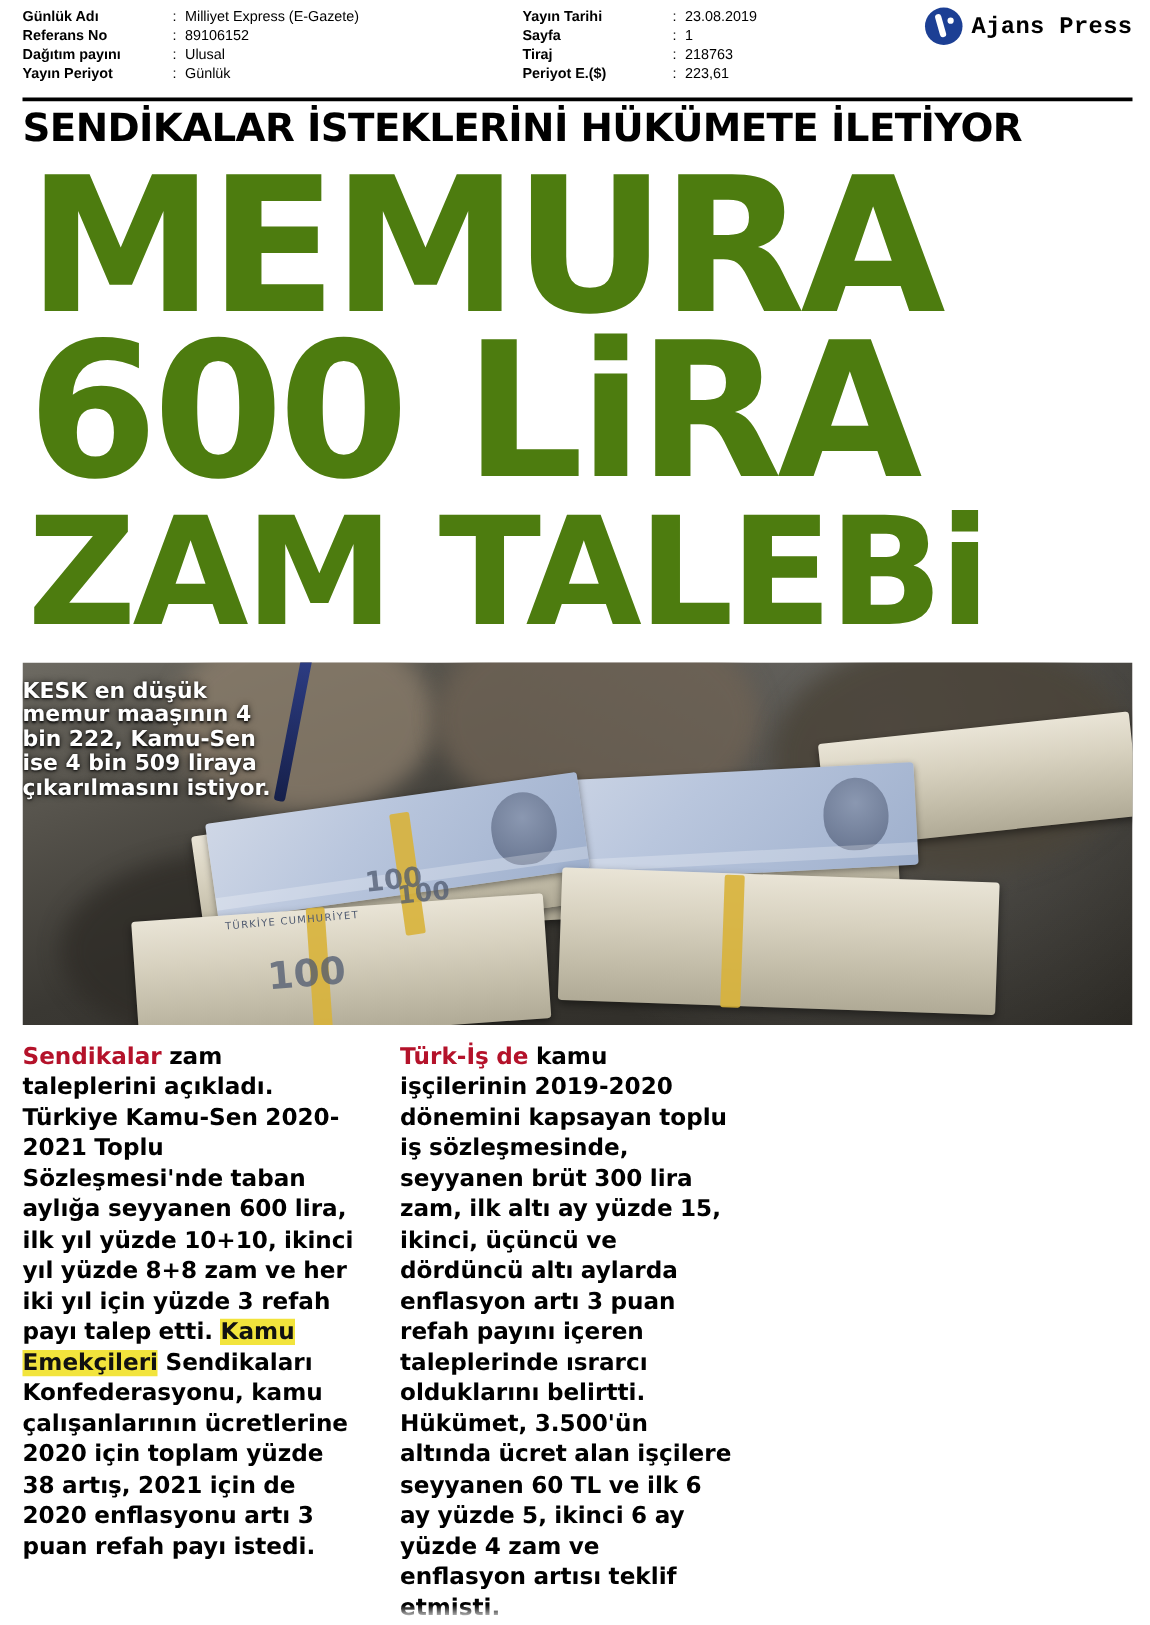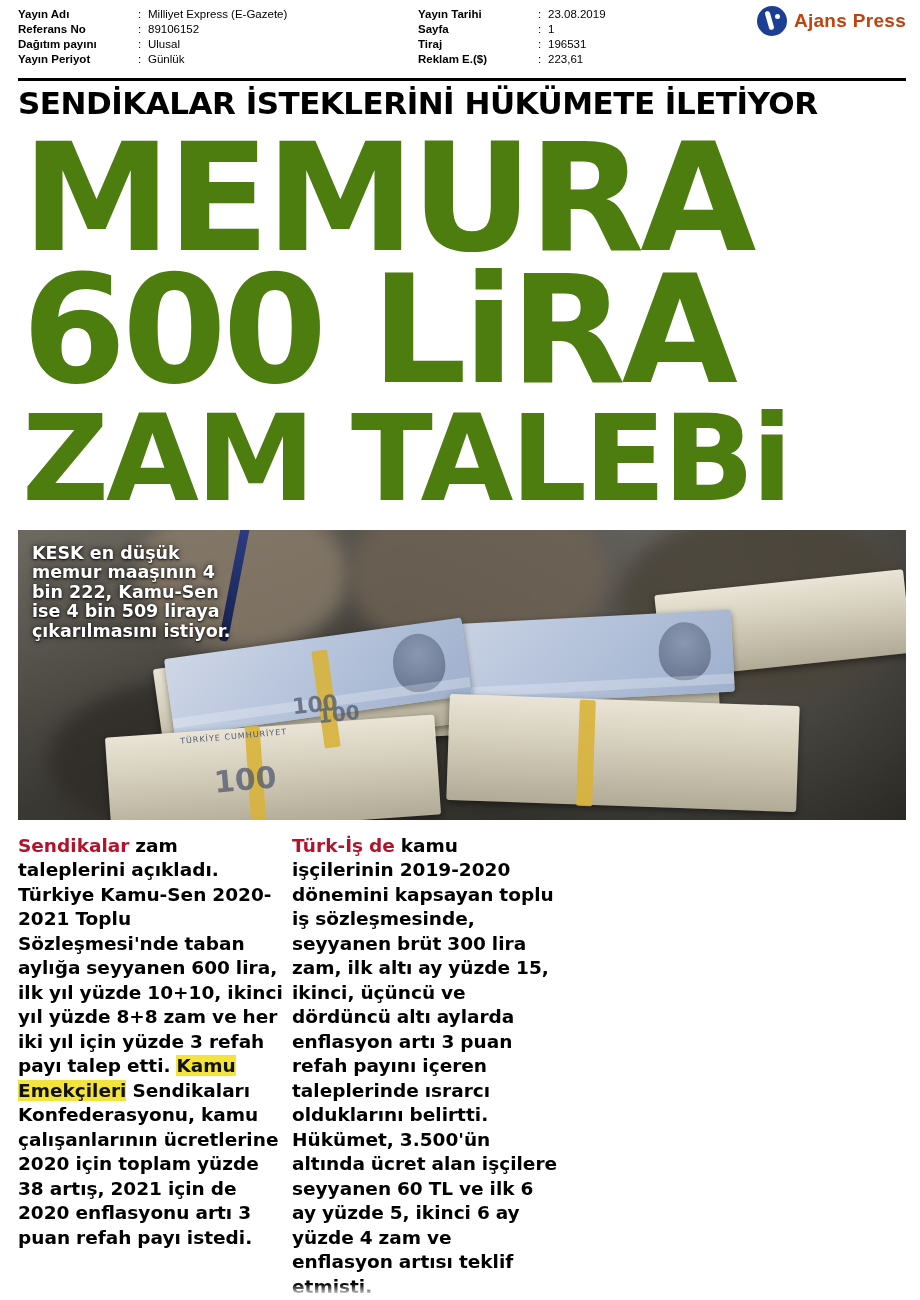--- a/index.html
+++ b/index.html
@@ -80,23 +80,23 @@
     left: 18px;
     top: 8px;
     width: 5px;
     height: 5px;
     border-radius: 50%;
     background: #ffffff;
   }
   .logo-text {
     font-size: 19px;
     font-weight: bold;
-    color: #c2410c;
+    color: #000000;
     letter-spacing: 0.3px;
-    font-family: Liberation Sans, sans-serif;
+    font-family: Liberation Mono, monospace;
   }
 
   
   .kicker-rule {
     height: 3px;
     background: #000;
     margin: 0 14px 0 18px;
   }
   .kicker {
     margin: 4px 18px 2px 18px;
@@ -214,35 +214,35 @@
     background: #d8b33a;
     opacity: .9;
     border-radius: 2px;
   }
   .t1 { left: 300px; top: 120px; width: 16px; height: 98px; transform: rotate(-8deg); }
   .t2 { left: 560px; top: 170px; width: 16px; height: 106px; transform: rotate(2deg); }
   .t3 { left: 230px; top: 196px; width: 15px; height: 100px; transform: rotate(-4deg); }
 
   .photo-caption {
     position: absolute;
-    left: 14px;
+    left: 0;
     top: 14px;
     width: 200px;
     color: #fff;
     font-weight: bold;
     font-size: 17.5px;
     line-height: 19.5px;
     text-shadow: 0 1px 2px rgba(0,0,0,.85), 0 0 6px rgba(0,0,0,.7);
     font-family: "DejaVu Sans", sans-serif;
   }
 
   
   .body-cols {
     display: flex;
-    gap: 8px;
+    gap: 36px;
     margin: 14px 14px 0 18px;
   }
   .col {
     width: 266px;
     font-size: 18.5px;
     line-height: 24.5px;
     font-weight: 600;
     font-family: "DejaVu Sans", sans-serif;
     text-align: left;
     word-spacing: -0.5px;
@@ -263,21 +263,21 @@
   }
 </style>
 </head>
 <body>
 
 <div class="clip-header">
   <div class="meta-cols">
 
     <div class="meta-col meta-col-1">
       <div class="meta-row">
-        <div class="meta-label">Yayın Adı</div>
+        <div class="meta-label">Günlük Adı</div>
         <div class="meta-colon">:</div>
         <div class="meta-value">Milliyet Express (E-Gazete)</div>
       </div>
       <div class="meta-row">
         <div class="meta-label">Referans No</div>
         <div class="meta-colon">:</div>
         <div class="meta-value">89106152</div>
       </div>
       <div class="meta-row">
         <div class="meta-label">Dağıtım payını</div>
@@ -298,24 +298,24 @@
         <div class="meta-value">23.08.2019</div>
       </div>
       <div class="meta-row">
         <div class="meta-label">Sayfa</div>
         <div class="meta-colon">:</div>
         <div class="meta-value">1</div>
       </div>
       <div class="meta-row">
         <div class="meta-label">Tiraj</div>
         <div class="meta-colon">:</div>
-        <div class="meta-value">196531</div>
-      </div>
-      <div class="meta-row">
-        <div class="meta-label">Reklam E.($)</div>
+        <div class="meta-value">218763</div>
+      </div>
+      <div class="meta-row">
+        <div class="meta-label">Periyot E.($)</div>
         <div class="meta-colon">:</div>
         <div class="meta-value">223,61</div>
       </div>
     </div>
   </div>
 
   <div class="logo-wrap">
     <div class="logo-mark"></div>
     <div class="logo-text">Ajans Press</div>
   </div>

